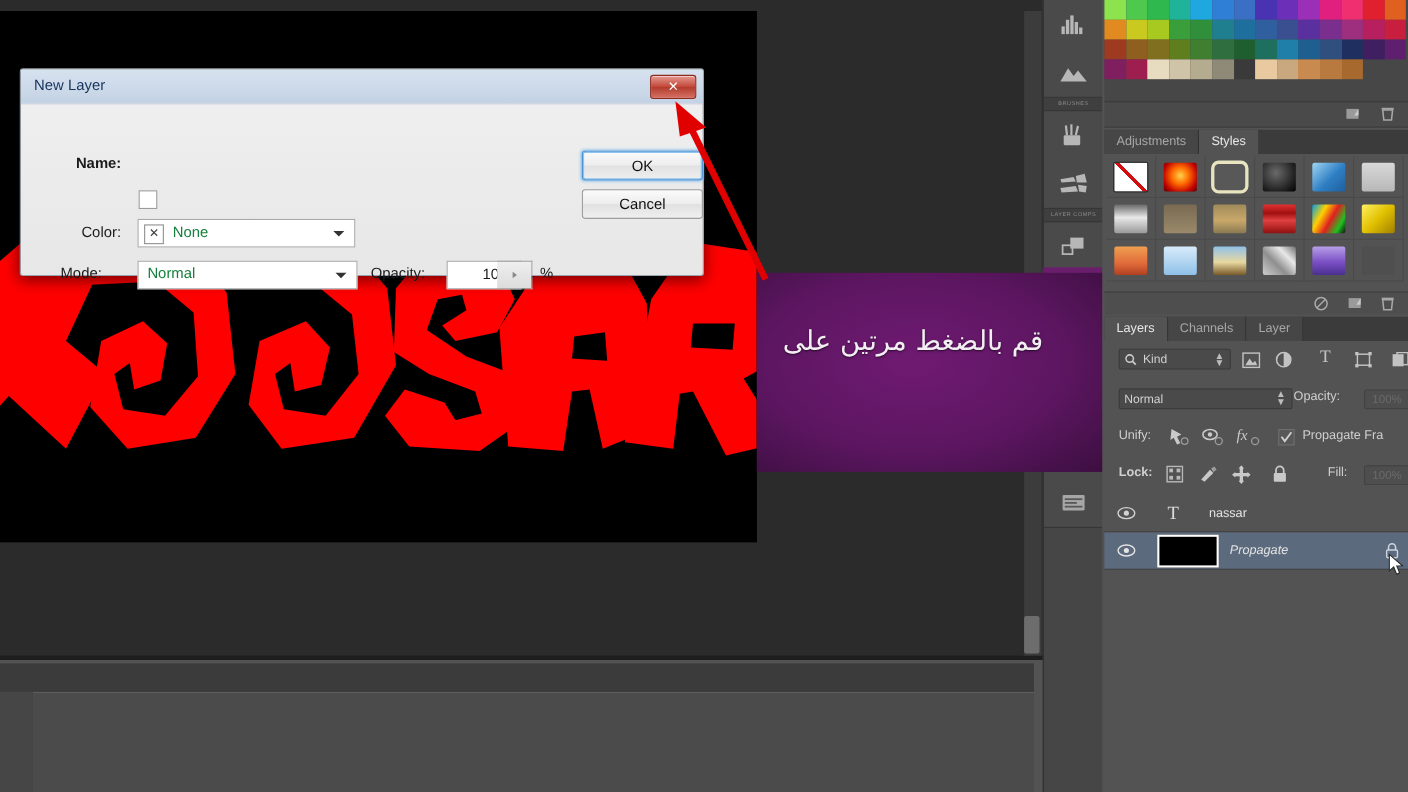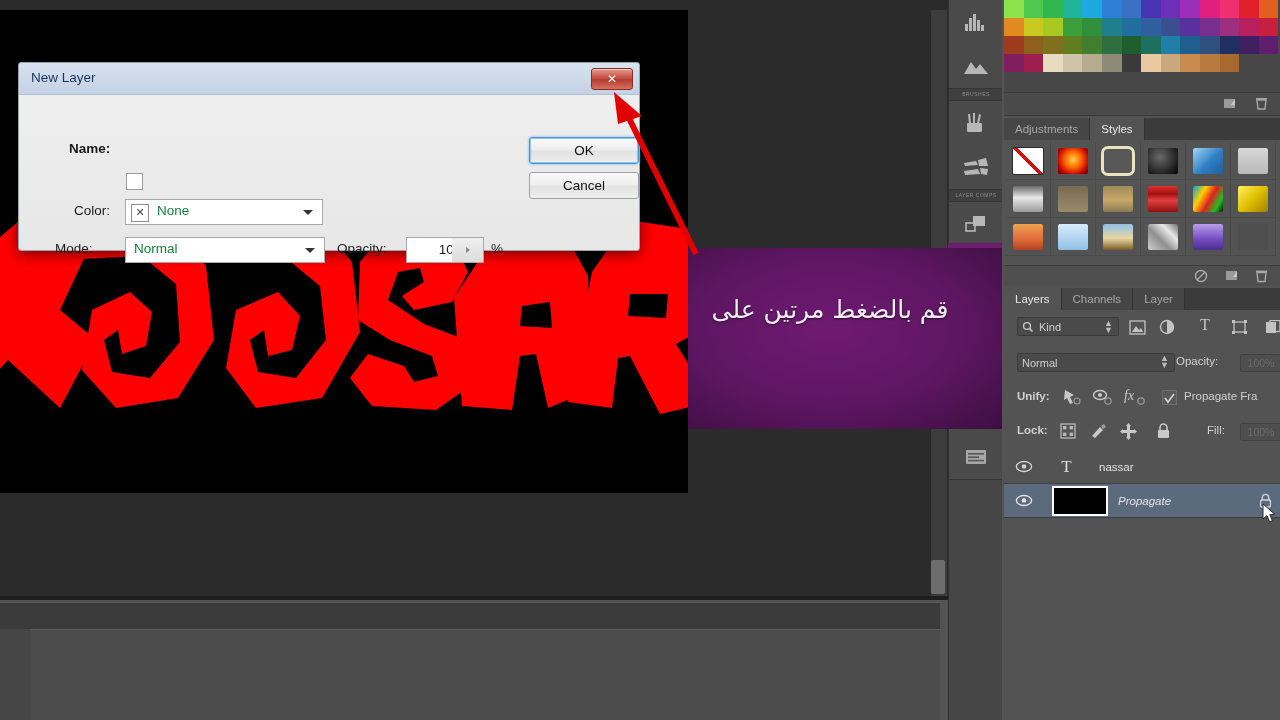--- a/index.html
+++ b/index.html
@@ -518,21 +518,21 @@
 <div class="abs" style="left:1004px;top:350px;width:276px;height:26px;">
   <div class="abs combo" style="left:13px;top:3px;width:148px;">
     <span>Normal</span>
     <span class="abs" style="right:5px;top:1px;color:#bdbdbd;font-size:9px;line-height:7px">▲<br>▼</span>
   </div>
   <span class="abs lbl" style="left:172px;top:5px;">Opacity:</span>
   <div class="abs fld-dim" style="left:236px;top:4px;width:40px;">100%</div>
 </div>
 
 <div class="abs" style="left:1004px;top:384px;width:276px;height:28px;">
-  <span class="abs lbl" style="left:13px;top:6px;font-weight:bold;">Unify:</span>
+  <span class="abs lbl" style="left:13px;top:6px;font-weight:normal;">Unify:</span>
   <div class="abs" style="left:58px;top:4px;">
     <svg width="20" height="18" viewBox="0 0 20 18">
         <path d="M3 2 L12 7 L8 9 L11 15 L8 16 L5 10 L2 12 Z" fill="#c9c9c9"></path>
         <circle cx="15" cy="13" r="3" fill="none" stroke="#9a9a9a" stroke-width="1.2"></circle>
       </svg>
   </div>
   <div class="abs" style="left:88px;top:4px;">
     <svg width="22" height="18" viewBox="0 0 22 18">
         <ellipse cx="8" cy="7" rx="6.5" ry="4.5" fill="none" stroke="#c9c9c9" stroke-width="1.4"></ellipse>
         <circle cx="8" cy="7" r="2" fill="#c9c9c9"></circle>

